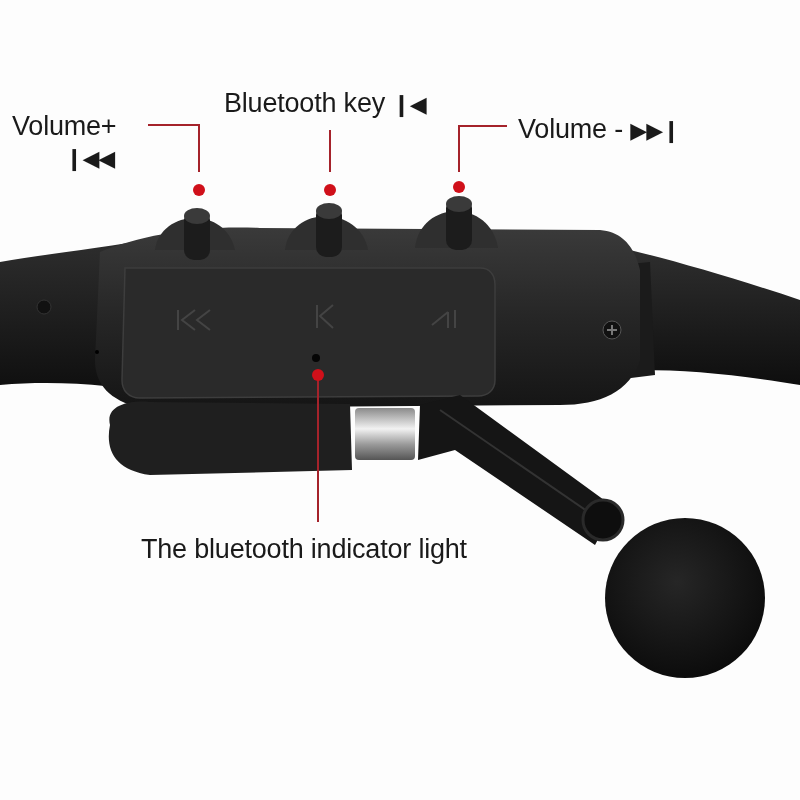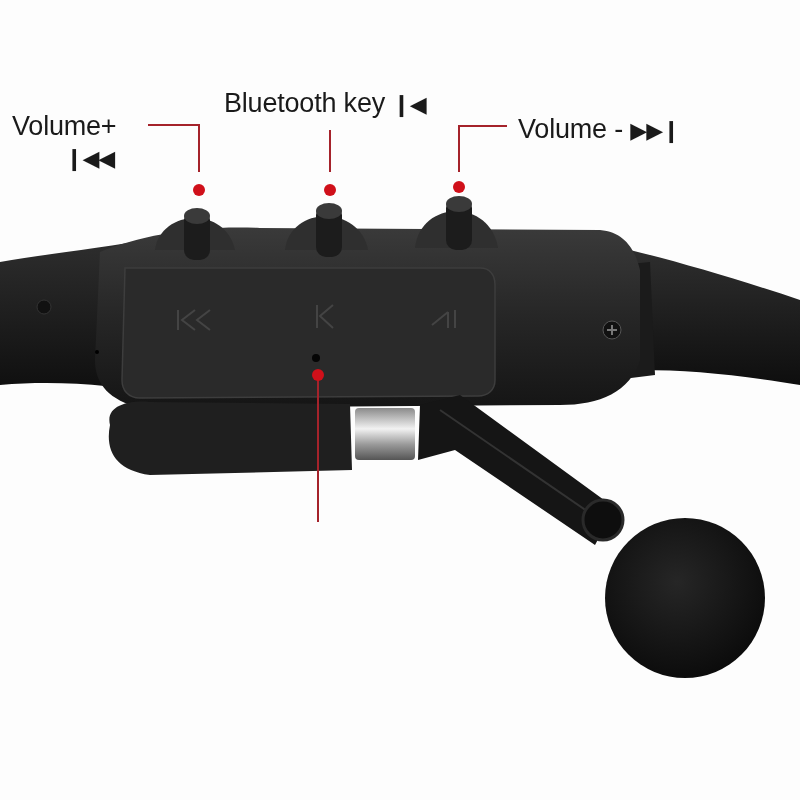--- a/index.html
+++ b/index.html
@@ -120,13 +120,14 @@
   <div class="label" style="left:206px; top:90px;margin-left:18px;">
     <span>Bluetooth key</span>
     <span class="glyphs">❙◀</span>
   </div>
 
   <div class="label" style="left:518px; top:116px;">
     <span>Volume -</span>
     <span class="glyphs">▶▶❙</span>
   </div>
 
+  <div class="label" style="left:141px; top:536px;">The bluetooth indicator light</div>
 </div>
 
 </body></html>

